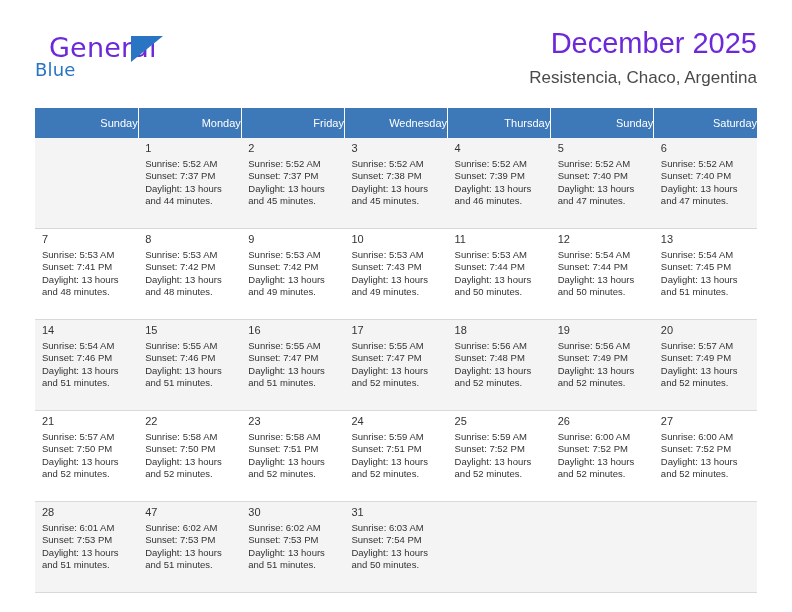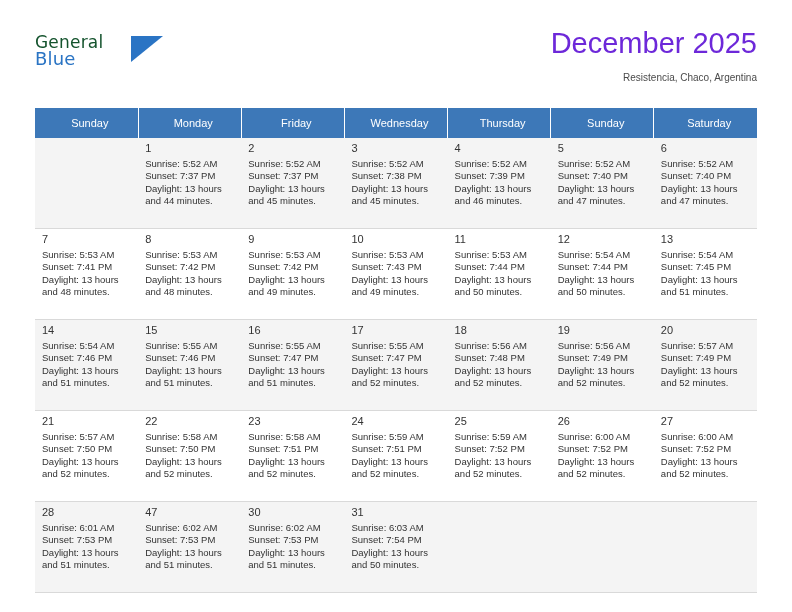--- a/index.html
+++ b/index.html
@@ -28,24 +28,25 @@
     margin-top: 26px;
   }
   .logo {
     position: absolute;
     left: 0;
     top: 6px;
     width: 220px;
     height: 56px;
   }
   .logo-general {
-    font-size: 17px;
-    color: #14532d;
+    font-size: 27px;
+    color: #6d28d9;
     letter-spacing: 0.2px;
     font-family: "DejaVu Sans", sans-serif;
+    margin-left: 14px;
   }
   .logo-blue {
     font-size: 18px;
     color: #2a74c4;
     letter-spacing: 0.2px;
     font-family: "DejaVu Sans", sans-serif;
     display: block;
     margin-top: -4px;
   }
   .logo-flag {
@@ -64,39 +65,39 @@
     text-align: right;
   }
   .month-title {
     font-size: 29px;
     color: #6d28d9;
     font-weight: normal;
     line-height: 34px;
     white-space: nowrap;
   }
   .location {
-    font-size: 10px;
+    font-size: 17px;
     color: #4a4a4a;
     margin-top: 10px;
     line-height: 16px;
     white-space: nowrap;
   }
   
   .calendar {
     margin-top: 12px;
     width: 722px;
     border-collapse: collapse;
     table-layout: fixed;
   }
   .calendar th {
     background: #3d78b8;
     color: #ffffff;
     font-size: 11px;
     font-weight: normal;
-    text-align: center;
+    text-align: right;
     padding: 6px 0 6px 7px;
     height: 18px;
     border-right: 1px solid #ffffff;
   }
   .calendar th:last-child {
     border-right: none;
     margin-left: 32px;
   }
   .calendar td {
     vertical-align: top;

